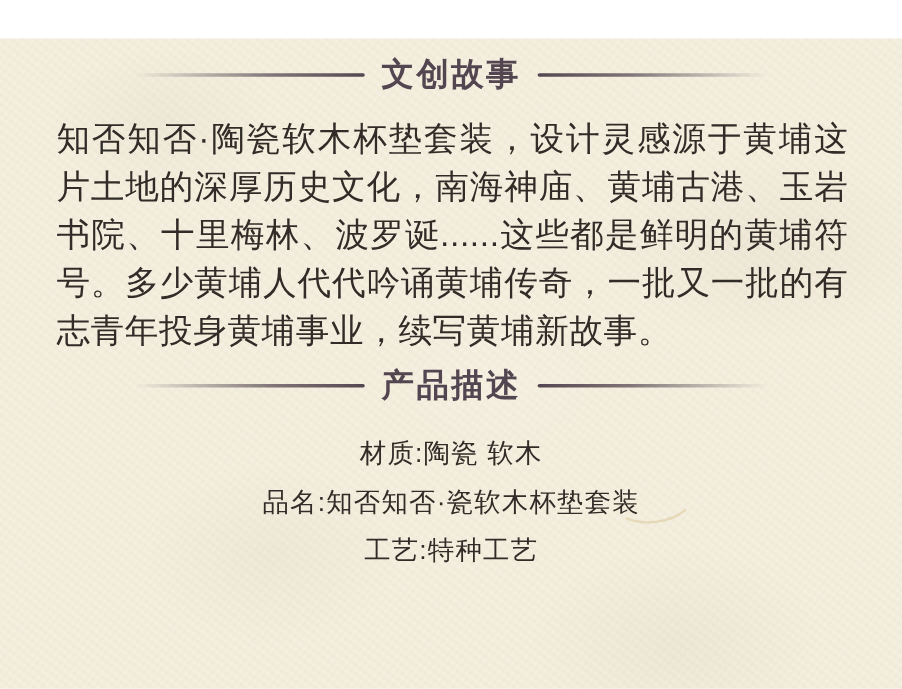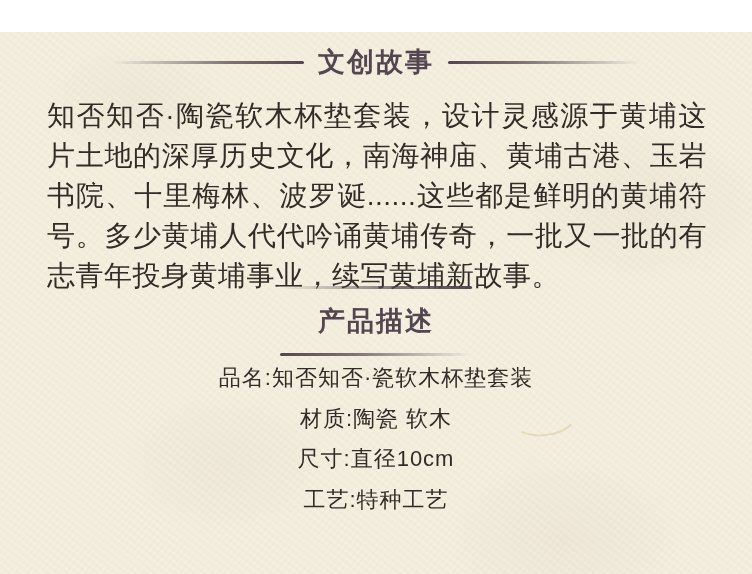--- a/index.html
+++ b/index.html
@@ -29,21 +29,21 @@
       repeating-linear-gradient(-52deg, rgba(110,95,60,.015) 0 2px, transparent 2px 5px);
     pointer-events: none;
   }
   .section-header {
     position: absolute; left: 0;
     width: 752px; height: 40px;
     display: flex; align-items: center; justify-content: center;
     gap: 14px;
   }
   .section-header.story-hdr   { top: 10px; }
-  .section-header.product-hdr { top: 269px; flex-direction: column; }
+  .section-header.product-hdr { top: 269px; }
   .section-title {
     margin: 0;
     font-family: "Liberation Serif", serif;
     font-weight: 700;
     font-size: 27px;
     letter-spacing: 2px;
     color: #544650;
     white-space: nowrap;
   }
   .rule {
@@ -105,21 +105,20 @@
 
   <p class="story-paragraph">知否知否·陶瓷软木杯垫套装，设计灵感源于黄埔这片土地的深厚历史文化，南海神庙、黄埔古港、玉岩书院、十里梅林、波罗诞......这些都是鲜明的黄埔符号。多少黄埔人代代吟诵黄埔传奇，一批又一批的有志青年投身黄埔事业，续写黄埔新故事。</p>
 
   <div class="section-header product-hdr">
     <span class="rule rule-left"></span>
     <h2 class="section-title">产品描述</h2>
     <span class="rule rule-right"></span>
   </div>
 
   <div class="specs">
+    <div class="spec-row">材质:陶瓷 软木</div>
     <div class="spec-row">品名:知否知否·瓷软木杯垫套装</div>
-    <div class="spec-row">材质:陶瓷 软木</div>
-    <div class="spec-row">尺寸:直径10cm</div>
     <div class="spec-row">工艺:特种工艺</div>
   </div>
 
   <div class="paper-stain"></div>
 
 </div>
 
 </body></html>

